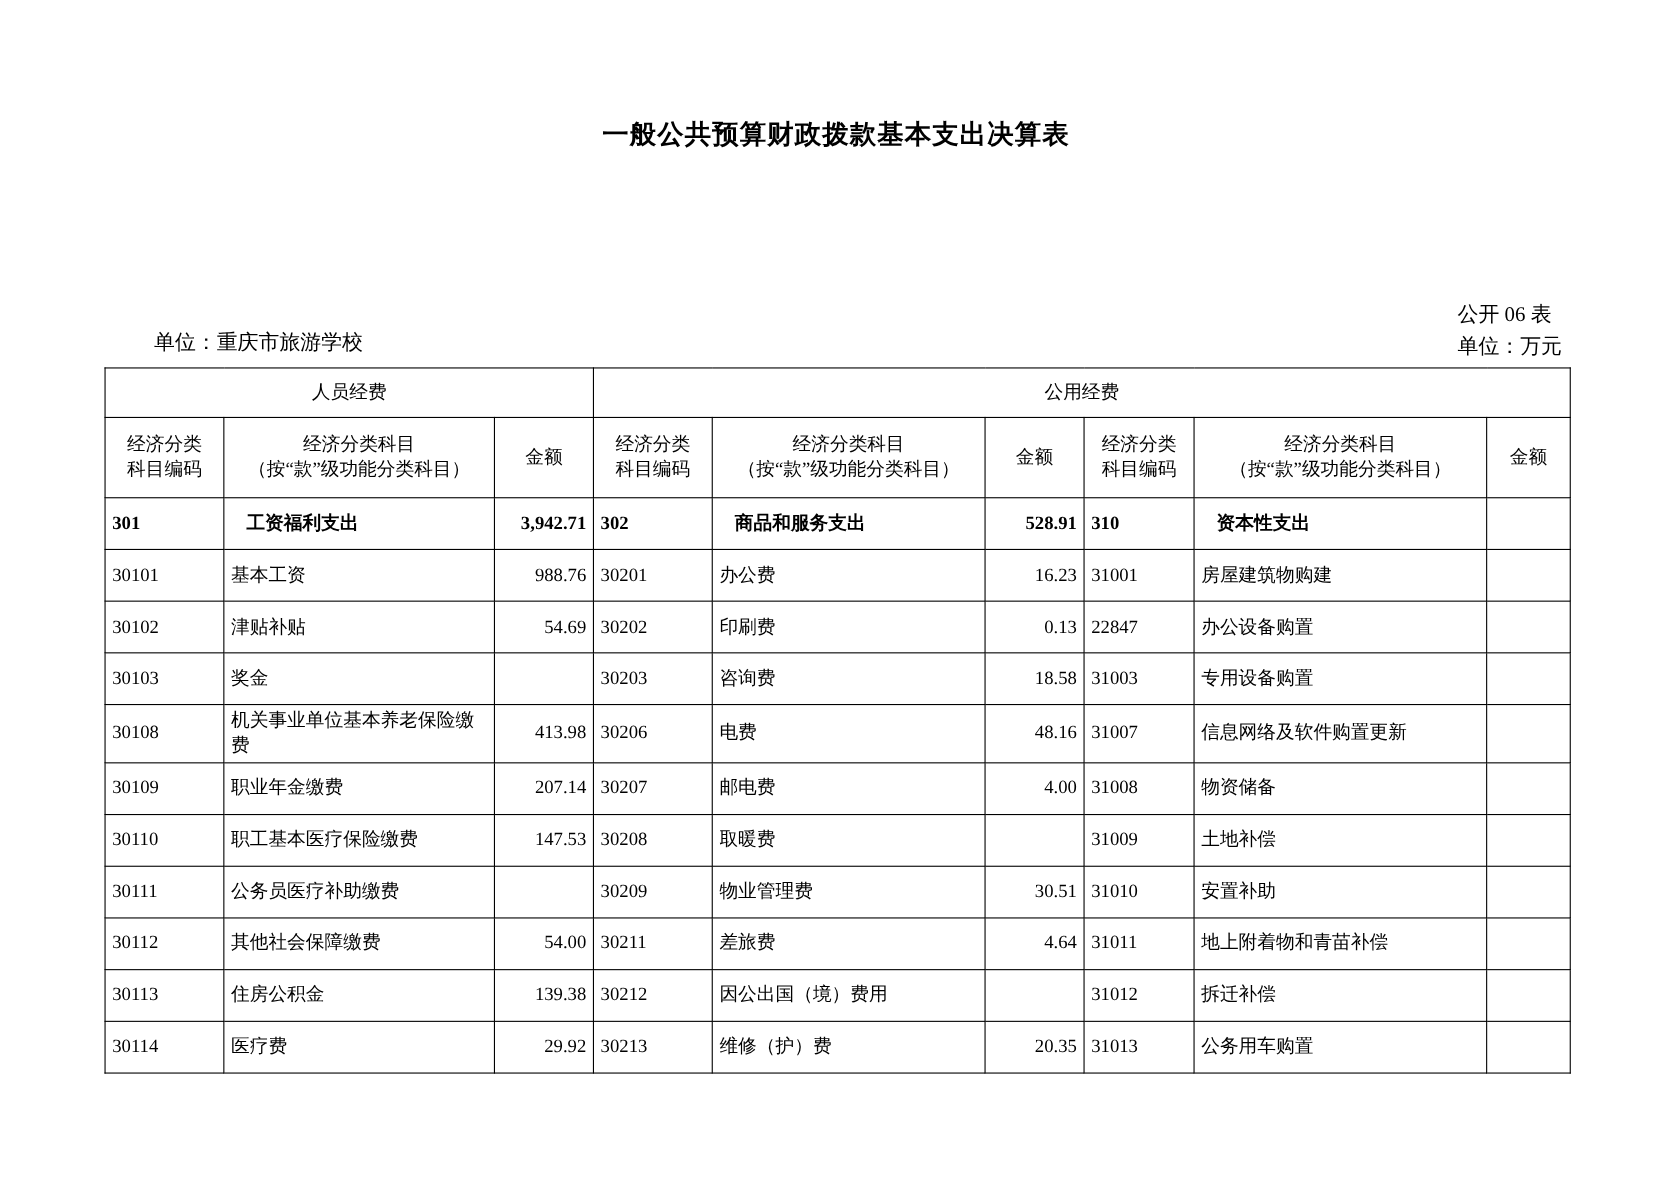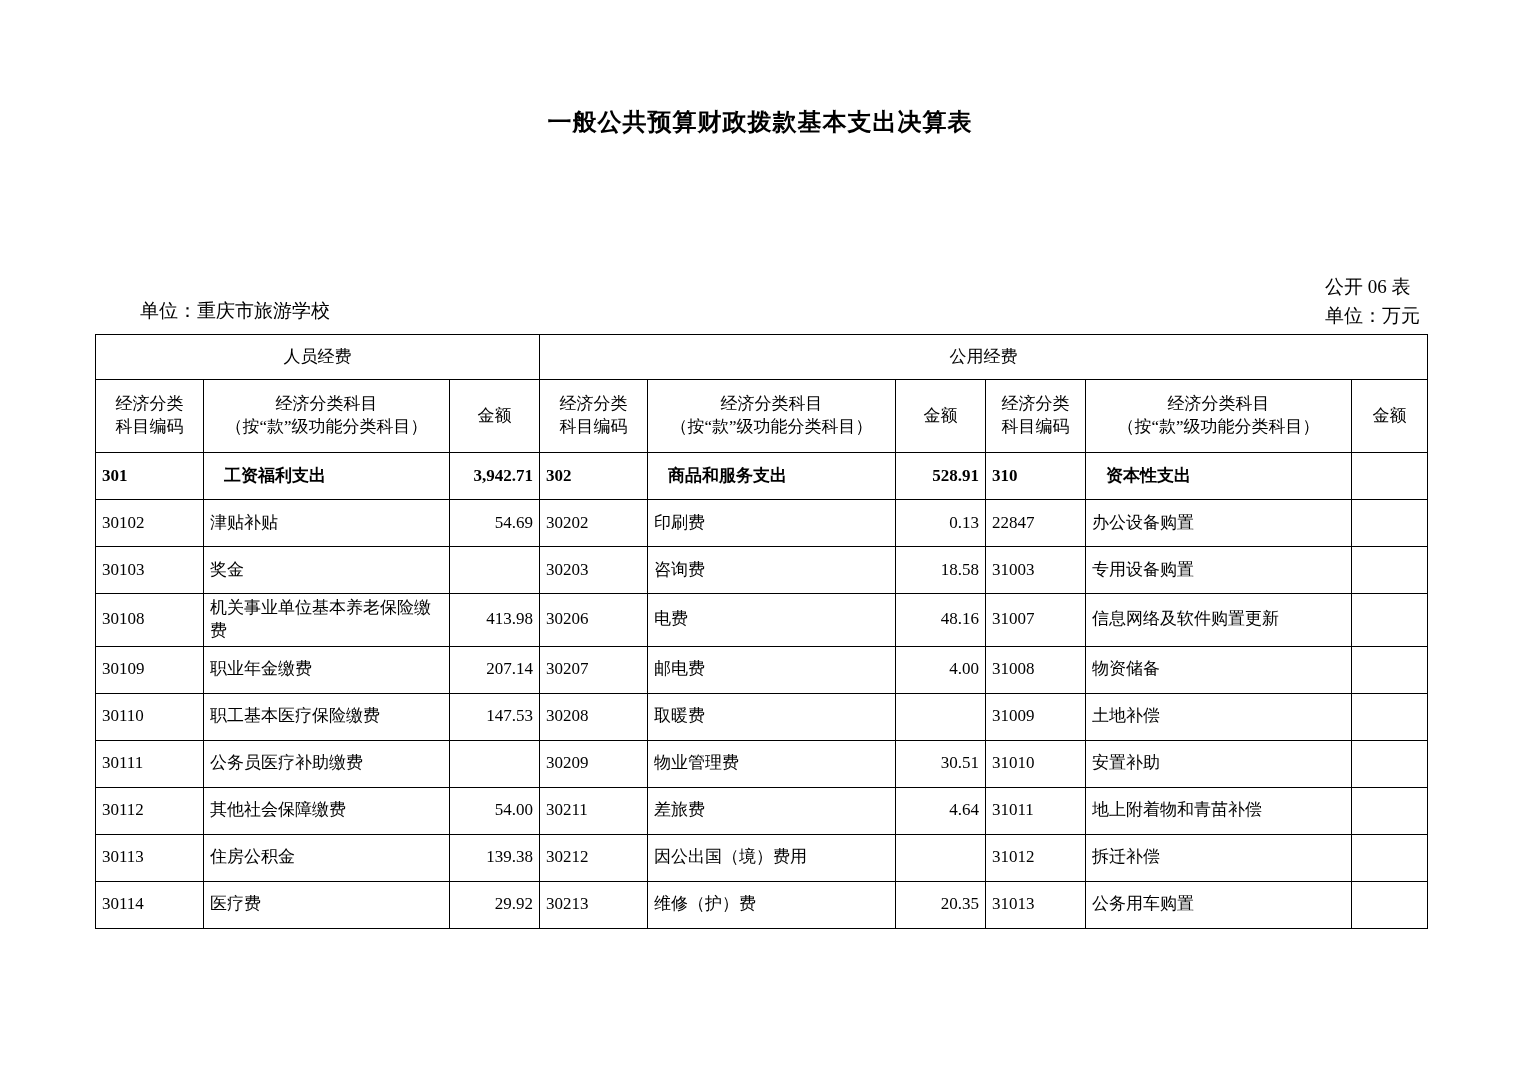--- a/index.html
+++ b/index.html
@@ -172,20 +172,31 @@
           <td class="name-cell">工资福利支出</td>
           <td class="amt-cell">3,942.71</td>
           <td class="code-cell">302</td>
           <td class="name-cell">商品和服务支出</td>
           <td class="amt-cell">528.91</td>
           <td class="code-cell">310</td>
           <td class="name-cell">资本性支出</td>
           <td class="amt-cell"></td>
         </tr>
         <tr>
+          <td class="code-cell">30101</td>
+          <td class="name-cell">基本工资</td>
+          <td class="amt-cell">988.76</td>
+          <td class="code-cell">30201</td>
+          <td class="name-cell">办公费</td>
+          <td class="amt-cell">16.23</td>
+          <td class="code-cell">31001</td>
+          <td class="name-cell">房屋建筑物购建</td>
+          <td class="amt-cell"></td>
+        </tr>
+        <tr>
           <td class="code-cell">30102</td>
           <td class="name-cell">津贴补贴</td>
           <td class="amt-cell">54.69</td>
           <td class="code-cell">30202</td>
           <td class="name-cell">印刷费</td>
           <td class="amt-cell">0.13</td>
           <td class="code-cell">22847</td>
           <td class="name-cell">办公设备购置</td>
           <td class="amt-cell"></td>
         </tr>

